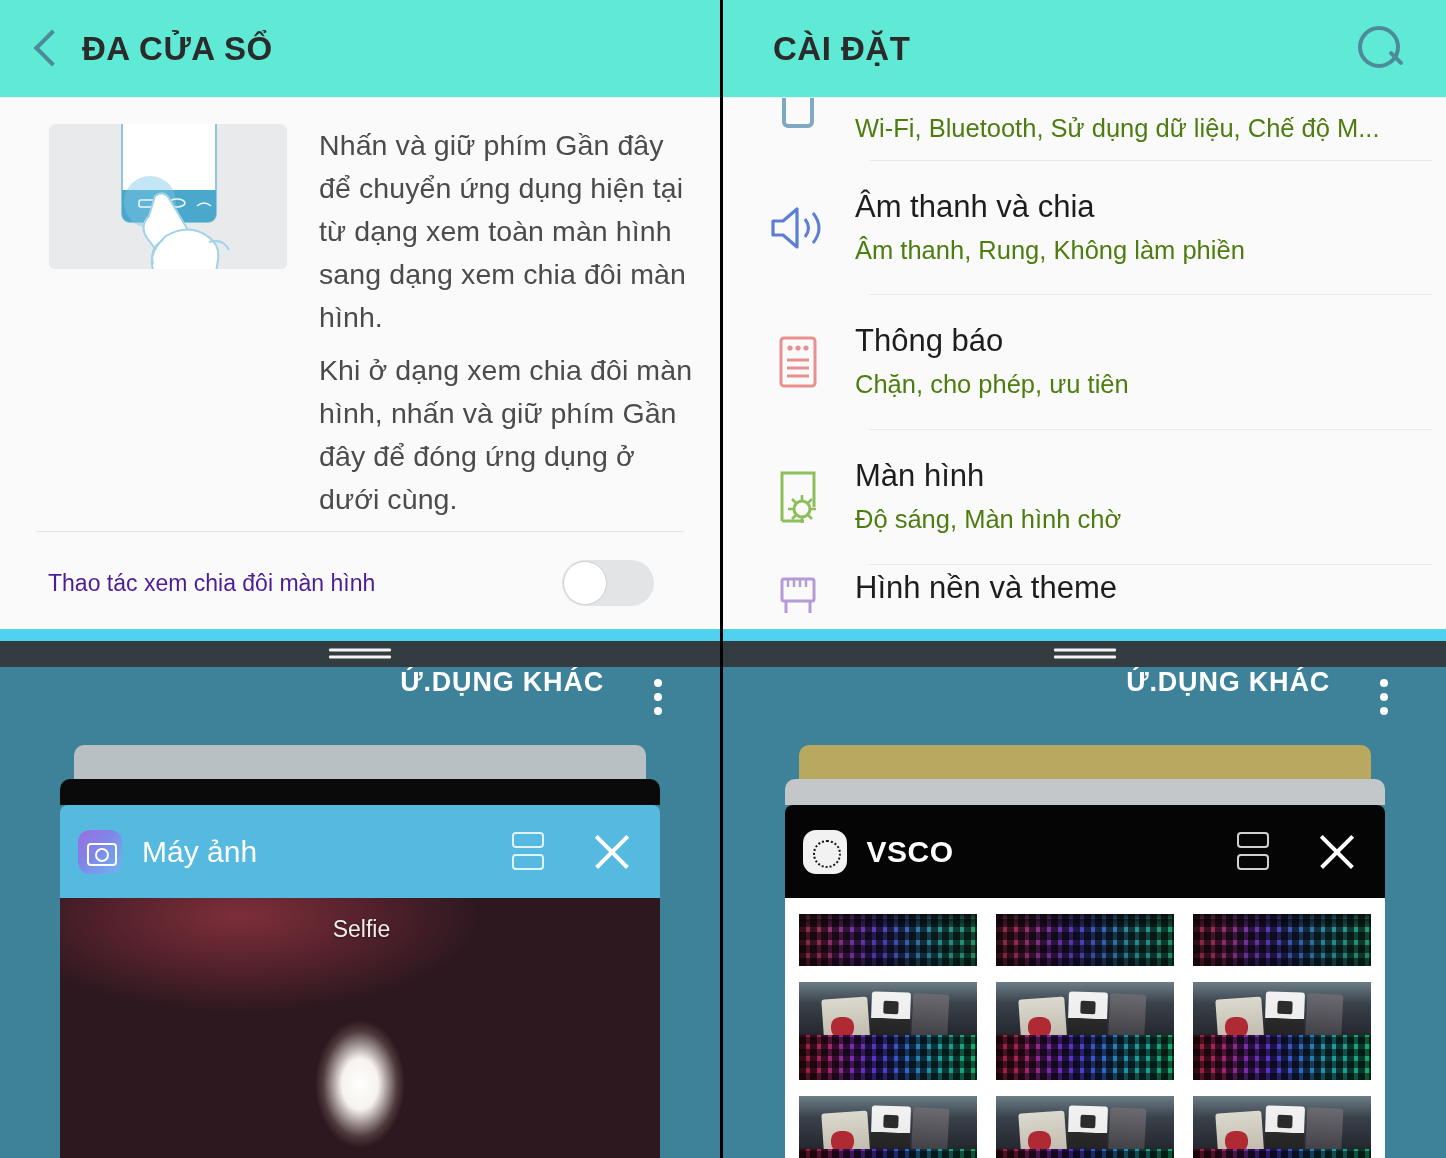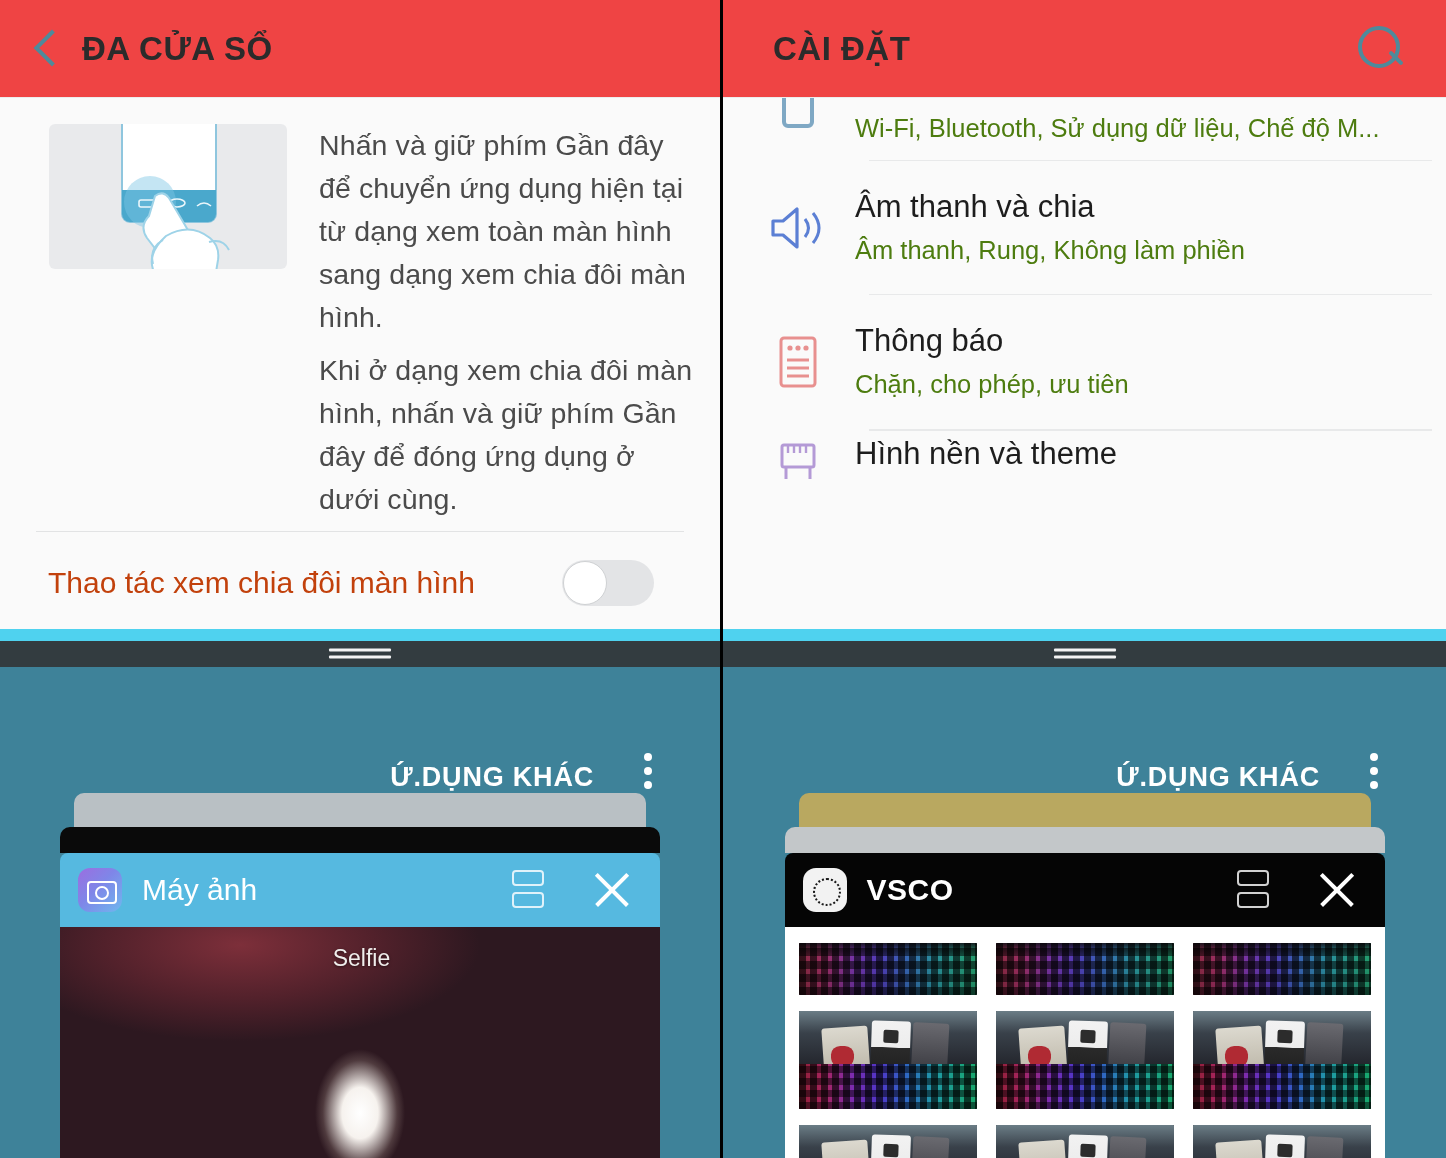--- a/index.html
+++ b/index.html
@@ -11,21 +11,21 @@
   }
   .screen { position: relative; width: 1446px; height: 1158px; display: flex; flex-wrap: wrap; }
 
   
   .half { position: relative; width: 723px; height: 629px; overflow: hidden; background: #fafafa; }
   .half.bottom { height: 529px; }
   .half.left  { border-right: 3px solid #000; }
 
   
   .appbar {
-    position: relative; height: 98px; background: #ef4444;
+    position: relative; height: 98px; background: #5eead4;
     display: flex; align-items: center; padding: 0 28px;
     border-bottom: 1px solid #eceded;
   }
   .back-chevron { width: 40px; height: 46px; flex: 0 0 auto; position: relative; cursor: pointer; margin-right: 14px;}
   .back-chevron:before {
     content: ""; position: absolute; left: 11px; top: 9px;
     width: 22px; height: 22px;
     border-left: 4px solid #4f8a9b; border-bottom: 4px solid #4f8a9b;
     transform: rotate(45deg);
   }
@@ -57,21 +57,21 @@
   .mw-text {
     margin-left: 32px; font-size: 28.5px; line-height: 43px;
     color: #4b4b4b; letter-spacing: .1px; padding-top: 8px;
   }
   .mw-text p + p { margin-top: 10px; }
   .mw-divider { height: 1px; background: #e2e3e4; margin: 10px 10px 0 10px; }
   .mw-toggle-row {
     display: flex; align-items: center; justify-content: space-between;
     padding: 28px 40px 0 22px;
   }
-  .mw-toggle-label { font-size: 30px; color: #c2410c; white-space: nowrap; }
+  .mw-toggle-label { font-size: 23px; color: #4c1d95; white-space: nowrap; }
   .switch {
     width: 92px; height: 46px; border-radius: 23px; background: #e3e4e6;
     position: relative; flex: 0 0 auto; cursor: pointer;
   }
   .switch .knob {
     position: absolute; left: 1px; top: 1px; width: 44px; height: 44px;
     border-radius: 50%; background: #fff; border: 1px solid #cfd1d3;
   }
 
   
@@ -87,40 +87,40 @@
   .recents { background: #3e8299; position: relative; height: 529px; overflow: hidden; }
   .divider-bar { height: 26px; background: #333c40; position: relative; }
   .divider-accent { height: 12px; background: #4fd2ef; }
   .handle {
     position: absolute; left: 50%; top: 50%; transform: translate(-50%,-50%);
     width: 62px; height: 11px;
   }
   .handle span { display: block; height: 3px; background: #f4f4f4; border-radius: 1px; }
   .handle span + span { margin-top: 4px; }
 
-  .recents-bar { height: 78px; display: flex; align-items: flex-end; justify-content: flex-end; padding-right: 46px; margin-top: 48px; }
+  .recents-bar { height: 78px; display: flex; align-items: flex-start; justify-content: flex-end; padding-right: 36px; }
   .recents-title { font-size: 27px; font-weight: bold; color: #ffffff; letter-spacing: .8px; }
   .kebab { width: 52px; height: 52px; margin-left: 28px; position: relative; cursor: pointer; }
   .kebab i {
     position: absolute; left: 22px; width: 8px; height: 8px; border-radius: 50%; background: #fff;
   }
   .kebab i:nth-child(1) { top: 12px; }
   .kebab i:nth-child(2) { top: 26px; }
   .kebab i:nth-child(3) { top: 40px; }
 
   
   .stack { position: relative; margin: 0 auto; width: 600px; }
   .ghost-card { height: 34px; border-radius: 10px 10px 0 0; margin: 0 auto; }
   .ghost1 { width: 572px; background: #b9c0c4; }
   .ghost2 { width: 600px; background: #0a0a0a; height: 26px; }
   .ghostA { width: 572px; background: #b9a860; }
   .ghostB { width: 600px; background: #c3c7c9; height: 26px; }
 
   .card { width: 600px; border-radius: 8px 8px 0 0; overflow: hidden; margin: 0 auto; }
-  .card-head { height: 74px; display: flex; align-items: center; padding: 0 24px 0 18px; }
+  .card-head { height: 93px; display: flex; align-items: center; padding: 0 24px 0 18px; }
   .card-head.camera { background: #56b9e0; }
   .card-head.vsco { background: #050505; }
   .app-icon { width: 44px; height: 44px; border-radius: 12px; flex: 0 0 auto; position: relative; }
   .app-icon.cam { background: linear-gradient(135deg,#9b6ee0 0%, #7f86e8 45%, #6fb8ee 100%); }
   .app-icon.cam:before {
     content: ""; position: absolute; left: 9px; top: 13px; width: 26px; height: 19px;
     border: 2.5px solid #fff; border-radius: 4px;
   }
   .app-icon.cam:after {
     content: ""; position: absolute; left: 17px; top: 18px; width: 10px; height: 10px;
@@ -306,20 +306,34 @@
             <path d="M14 26 h22 M14 34 h22 M14 42 h22" stroke="#e8908f" stroke-width="3"></path>
           </svg>
         </div>
         <div class="set-texts">
           <div class="set-title">Thông báo</div>
           <div class="set-sub">Chặn, cho phép, ưu tiên</div>
         </div>
       </div>
       <div class="set-div"></div>
 
+      <div class="set-item" style="height:134px;">
+        <div class="ic">
+          <svg width="52" height="56" viewBox="0 0 52 56">
+            <path d="M10 52 V4 h32 v34" fill="none" stroke="#8cbf5a" stroke-width="3"></path>
+            <path d="M10 52 h22" fill="none" stroke="#8cbf5a" stroke-width="3"></path>
+            <circle cx="30" cy="40" r="8" fill="none" stroke="#8cbf5a" stroke-width="3"></circle>
+            <path d="M30 26 v5 M30 49 v5 M16 40 h5 M39 40 h5 M20 30 l4 4 M36 46 l4 4 M40 30 l-4 4 M24 46 l-4 4" stroke="#8cbf5a" stroke-width="2.6"></path>
+          </svg>
+        </div>
+        <div class="set-texts">
+          <div class="set-title">Màn hình</div>
+          <div class="set-sub">Độ sáng, Màn hình chờ</div>
+        </div>
+      </div>
       <div class="set-div"></div>
 
       <div class="set-item" style="height:70px; align-items:flex-start;">
         <div class="ic" style="padding-top:10px;">
           <svg width="52" height="40" viewBox="0 0 52 40">
             <rect x="10" y="4" width="32" height="22" rx="2" fill="none" stroke="#b49ad6" stroke-width="3"></rect>
             <path d="M16 4 v8 M22 4 v8 M28 4 v8 M34 4 v8" stroke="#b49ad6" stroke-width="2.4"></path>
             <path d="M14 26 v12 M38 26 v12" stroke="#b49ad6" stroke-width="3"></path>
           </svg>
         </div>

